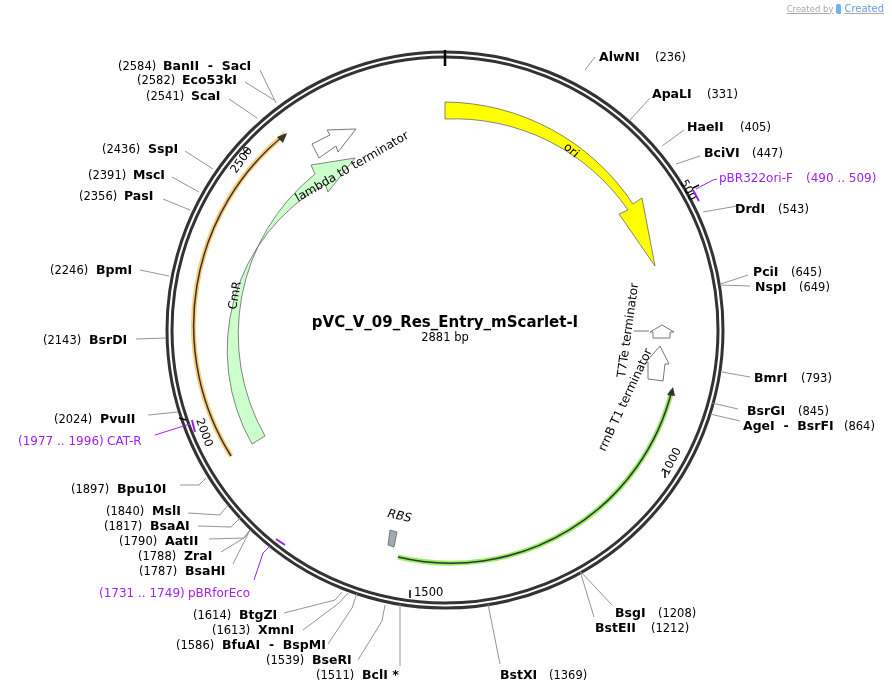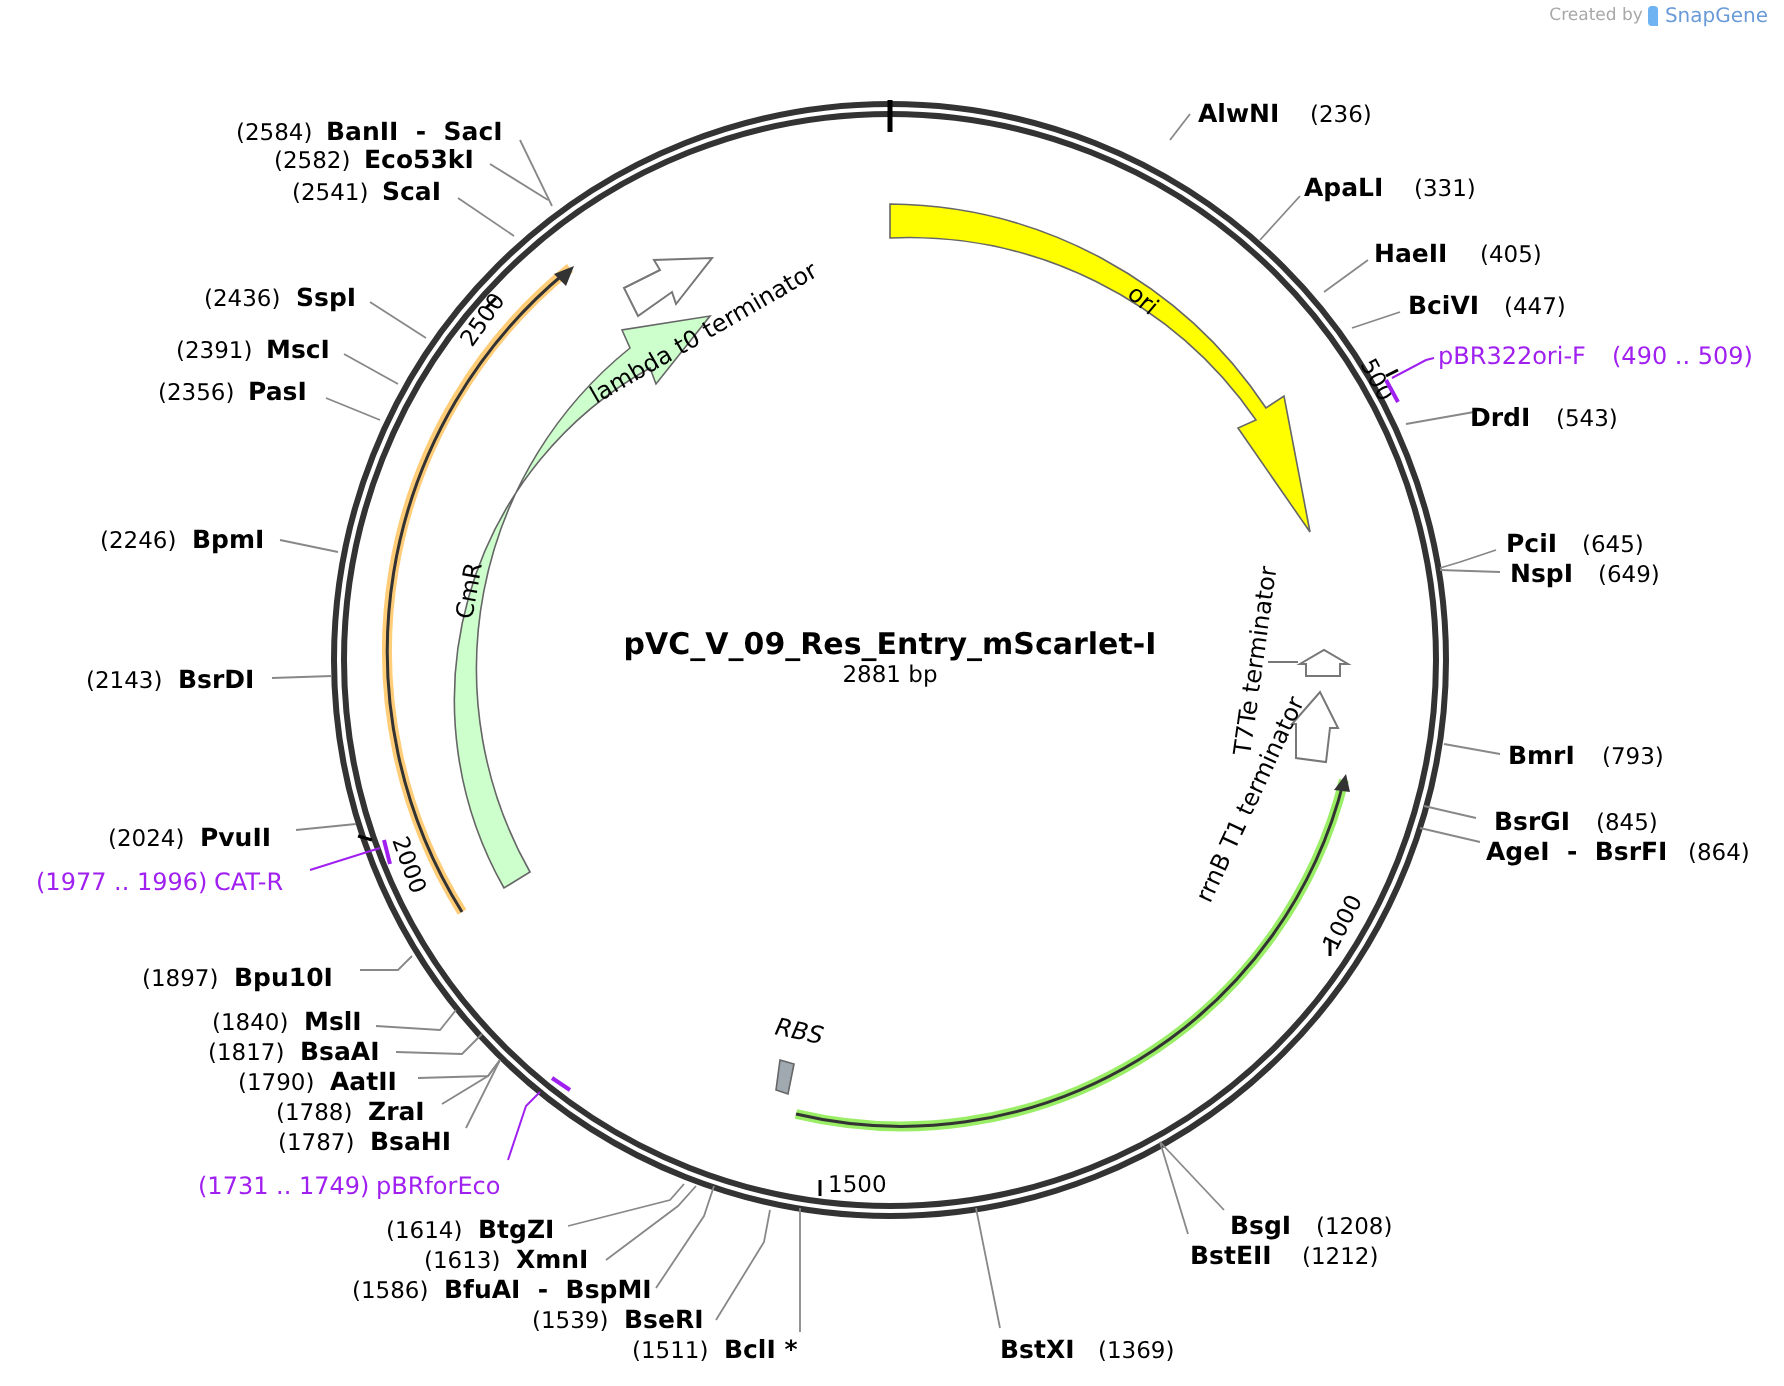--- a/index.html
+++ b/index.html
@@ -5,31 +5,31 @@
   html, body { margin:0; padding:0; background:#ffffff; }
   body { width:892px; height:693px; position:relative; overflow:hidden; font-family:"DejaVu Sans", sans-serif; }
   #map { position:absolute; left:0; top:0; }
   .site-name { font-weight:bold; font-size:12.5px; fill:#000; }
   .site-pos { font-size:11.5px; fill:#000; }
   .primer { font-size:12px; fill:#a020f0; }
   .feat-label { font-size:12px; fill:#000; }
   .ticklbl { font-size:11.5px; fill:#000; }
   .title { font-weight:bold; font-size:15px; fill:#000; }
   .subtitle { font-size:11.5px; fill:#000; }
-  .credit { position:absolute; top:3px; right:8px; font-size:8.5px; color:#a8a8a8; display:flex; align-items:flex-start; gap:3px; }
+  .credit { position:absolute; top:3px; right:8px; font-size:8.5px; color:#a8a8a8; display:flex; align-items:center; gap:3px;text-decoration:underline; }
   .credit .brand { font-size:10px; color:#6a9bd8; }
   .credit .logo { display:inline-block; width:5px; height:10px; background:#6fb3f2; border-radius:2px 2px 0 2px; }
 </style>
 </head>
 <body>
 
 <div class="credit">
   <span>Created by</span>
   <span class="logo"></span>
-  <span class="brand">SnapGene</span>
+  <span class="brand">Created</span>
 </div>
 
 <svg id="map" width="892" height="693" viewBox="0 0 892 693">
 
   <g>
     <circle cx="445" cy="330" r="278" fill="none" stroke="#333" stroke-width="3"></circle>
     <circle cx="445" cy="330" r="273" fill="none" stroke="#333" stroke-width="3"></circle>
     <line x1="445" y1="50" x2="445" y2="66" stroke="#000" stroke-width="2.5"></line>
   </g>
 

